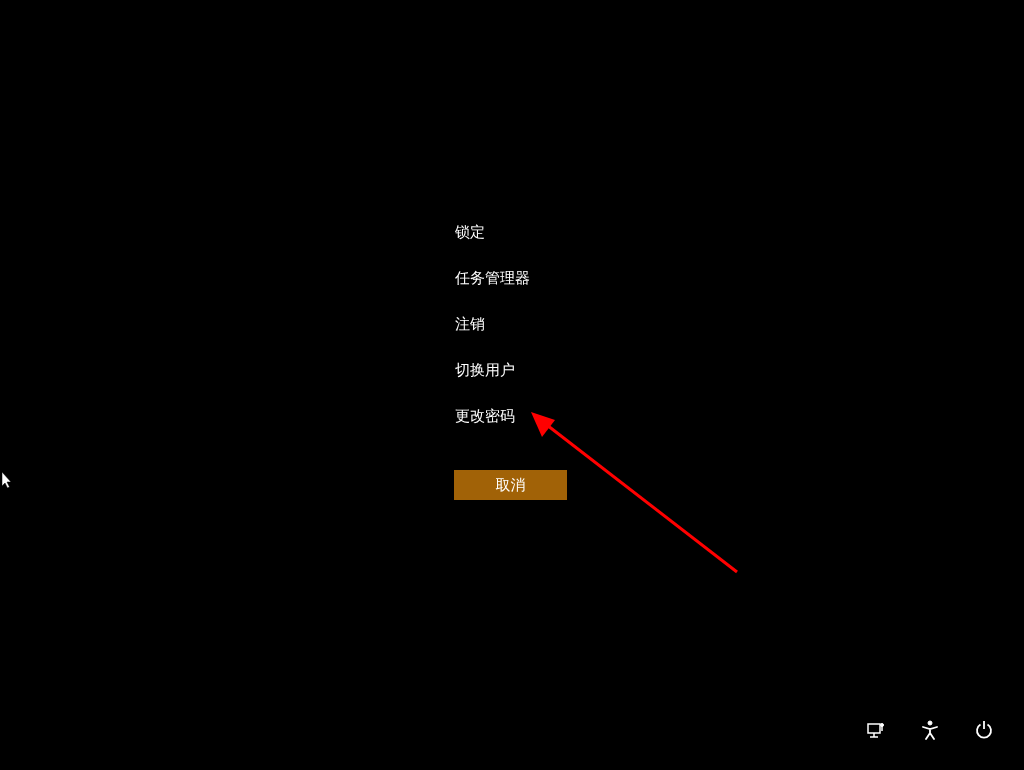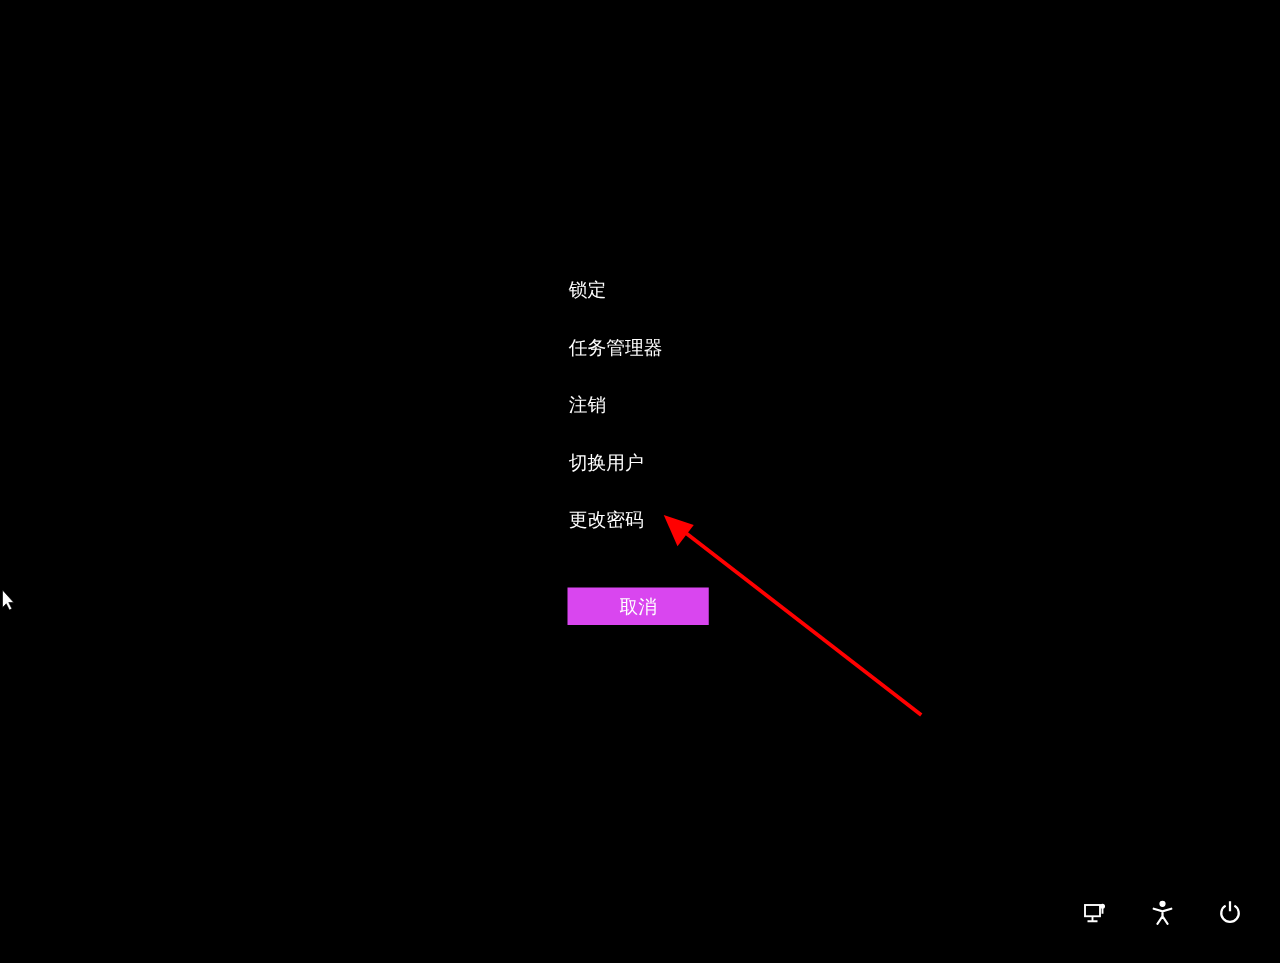--- a/index.html
+++ b/index.html
@@ -31,21 +31,21 @@
       user-select: none;
     }
     .cancel-button-container {
       position: absolute;
       left: 454px;
       top: 470px;
     }
     .cancel-button {
       width: 113px;
       height: 30px;
-      background-color: #d946ef;
+      background-color: #a16207;
       border: none;
       color: #ffffff;
       font-size: 15px;
       font-family: inherit;
       cursor: pointer;
       display: flex;
       align-items: center;
       justify-content: center;
     }
     .cursor {

